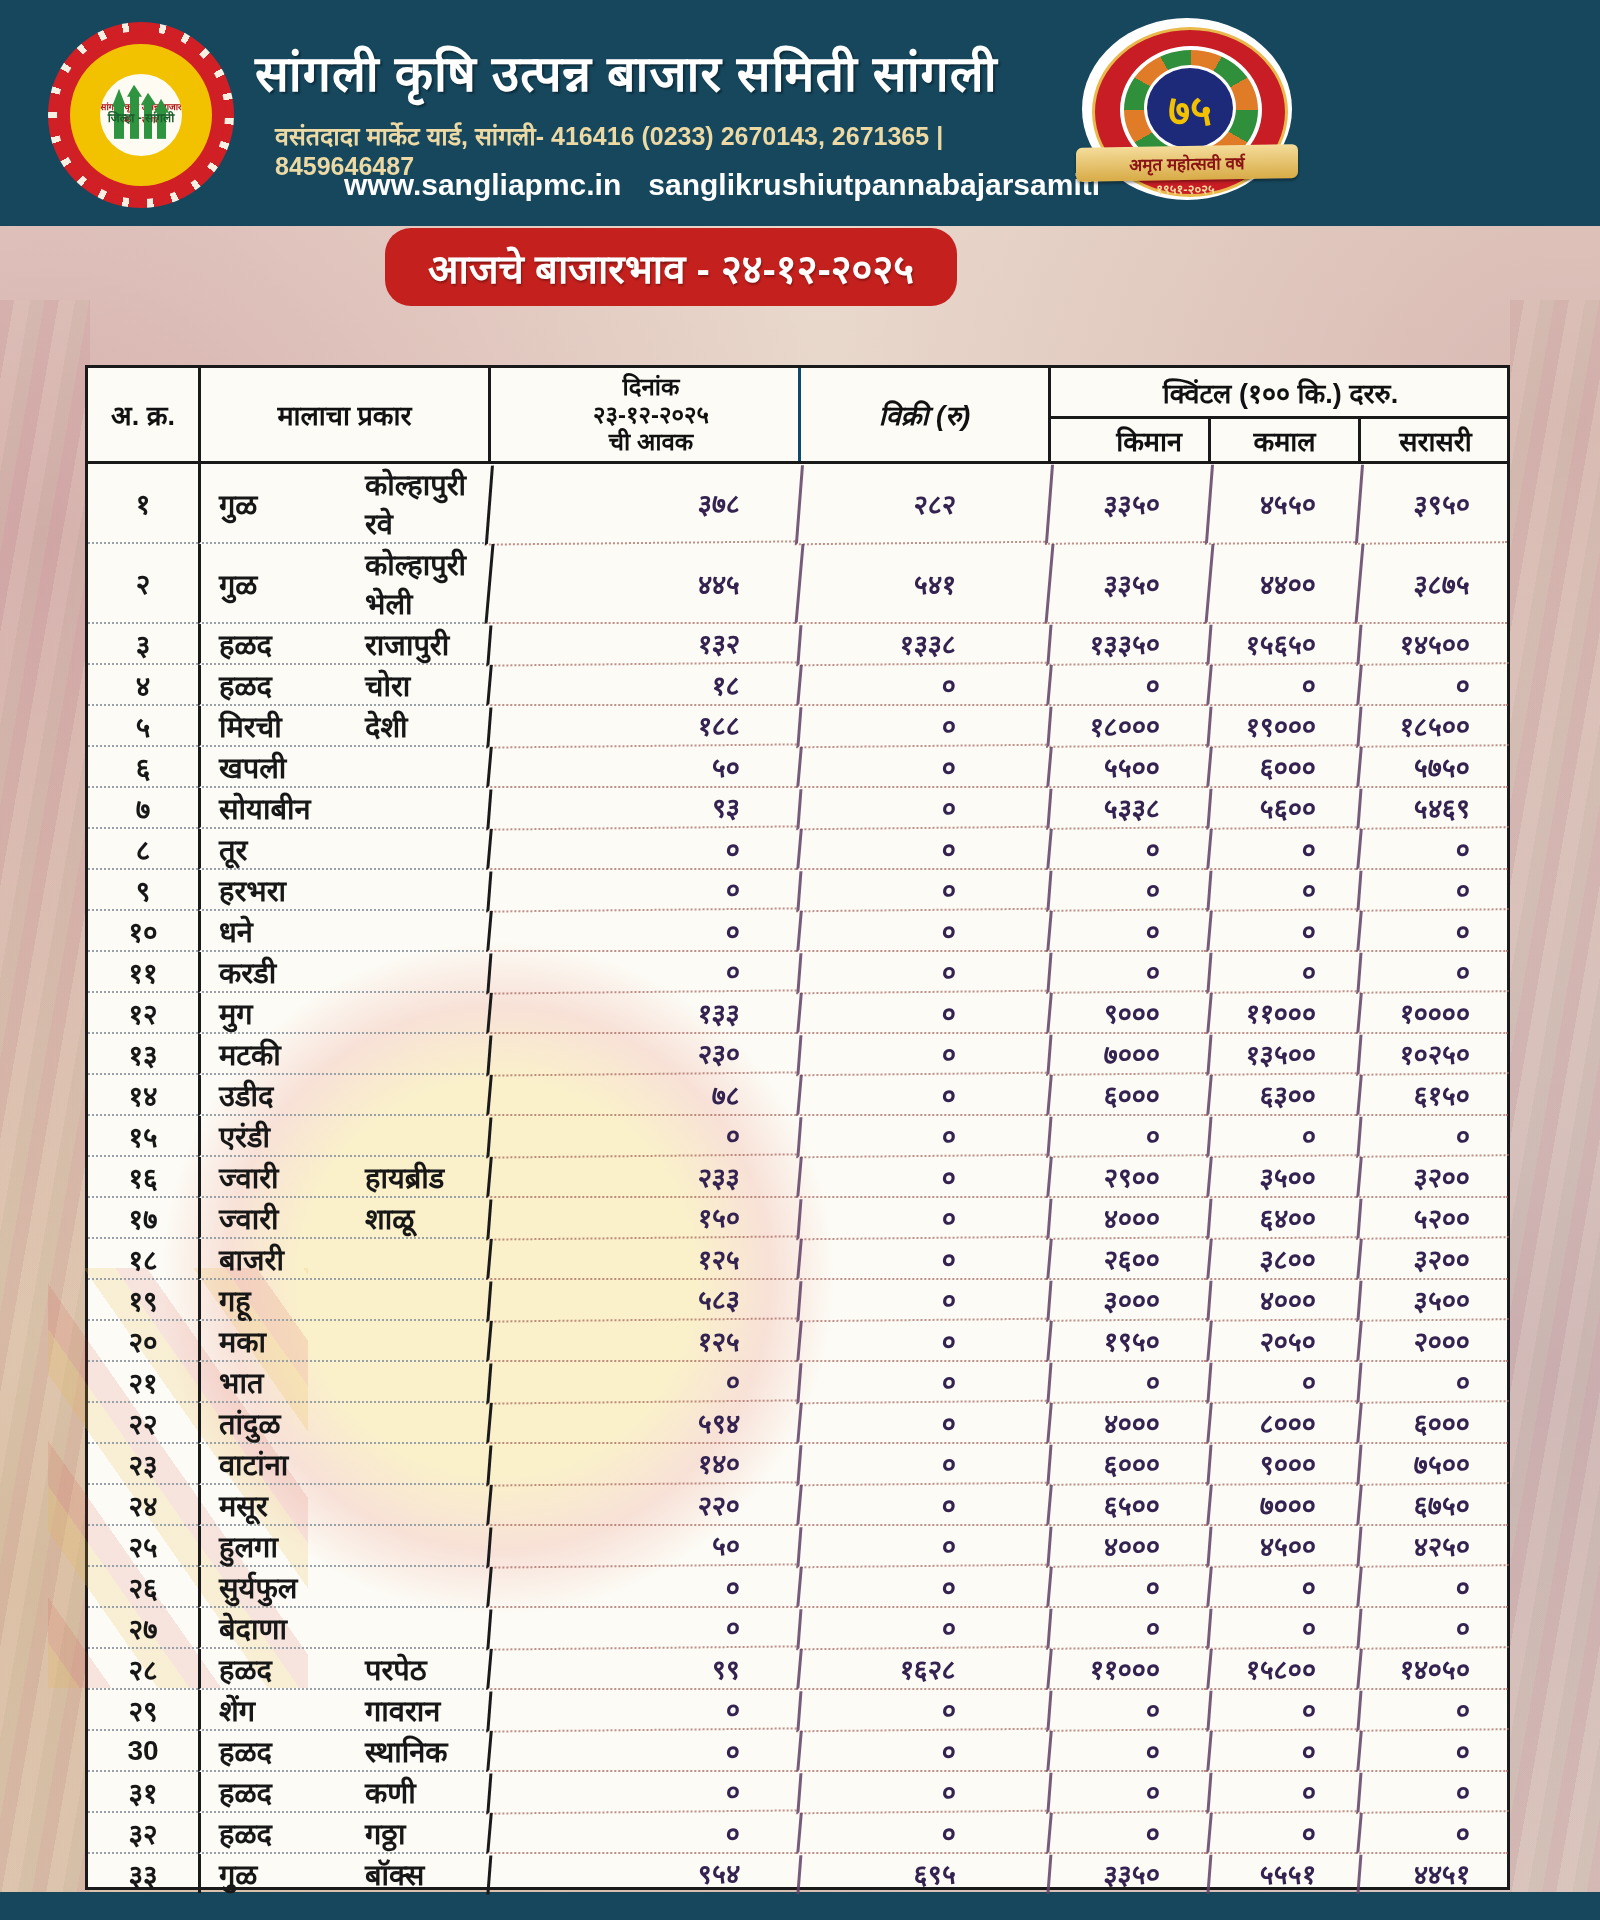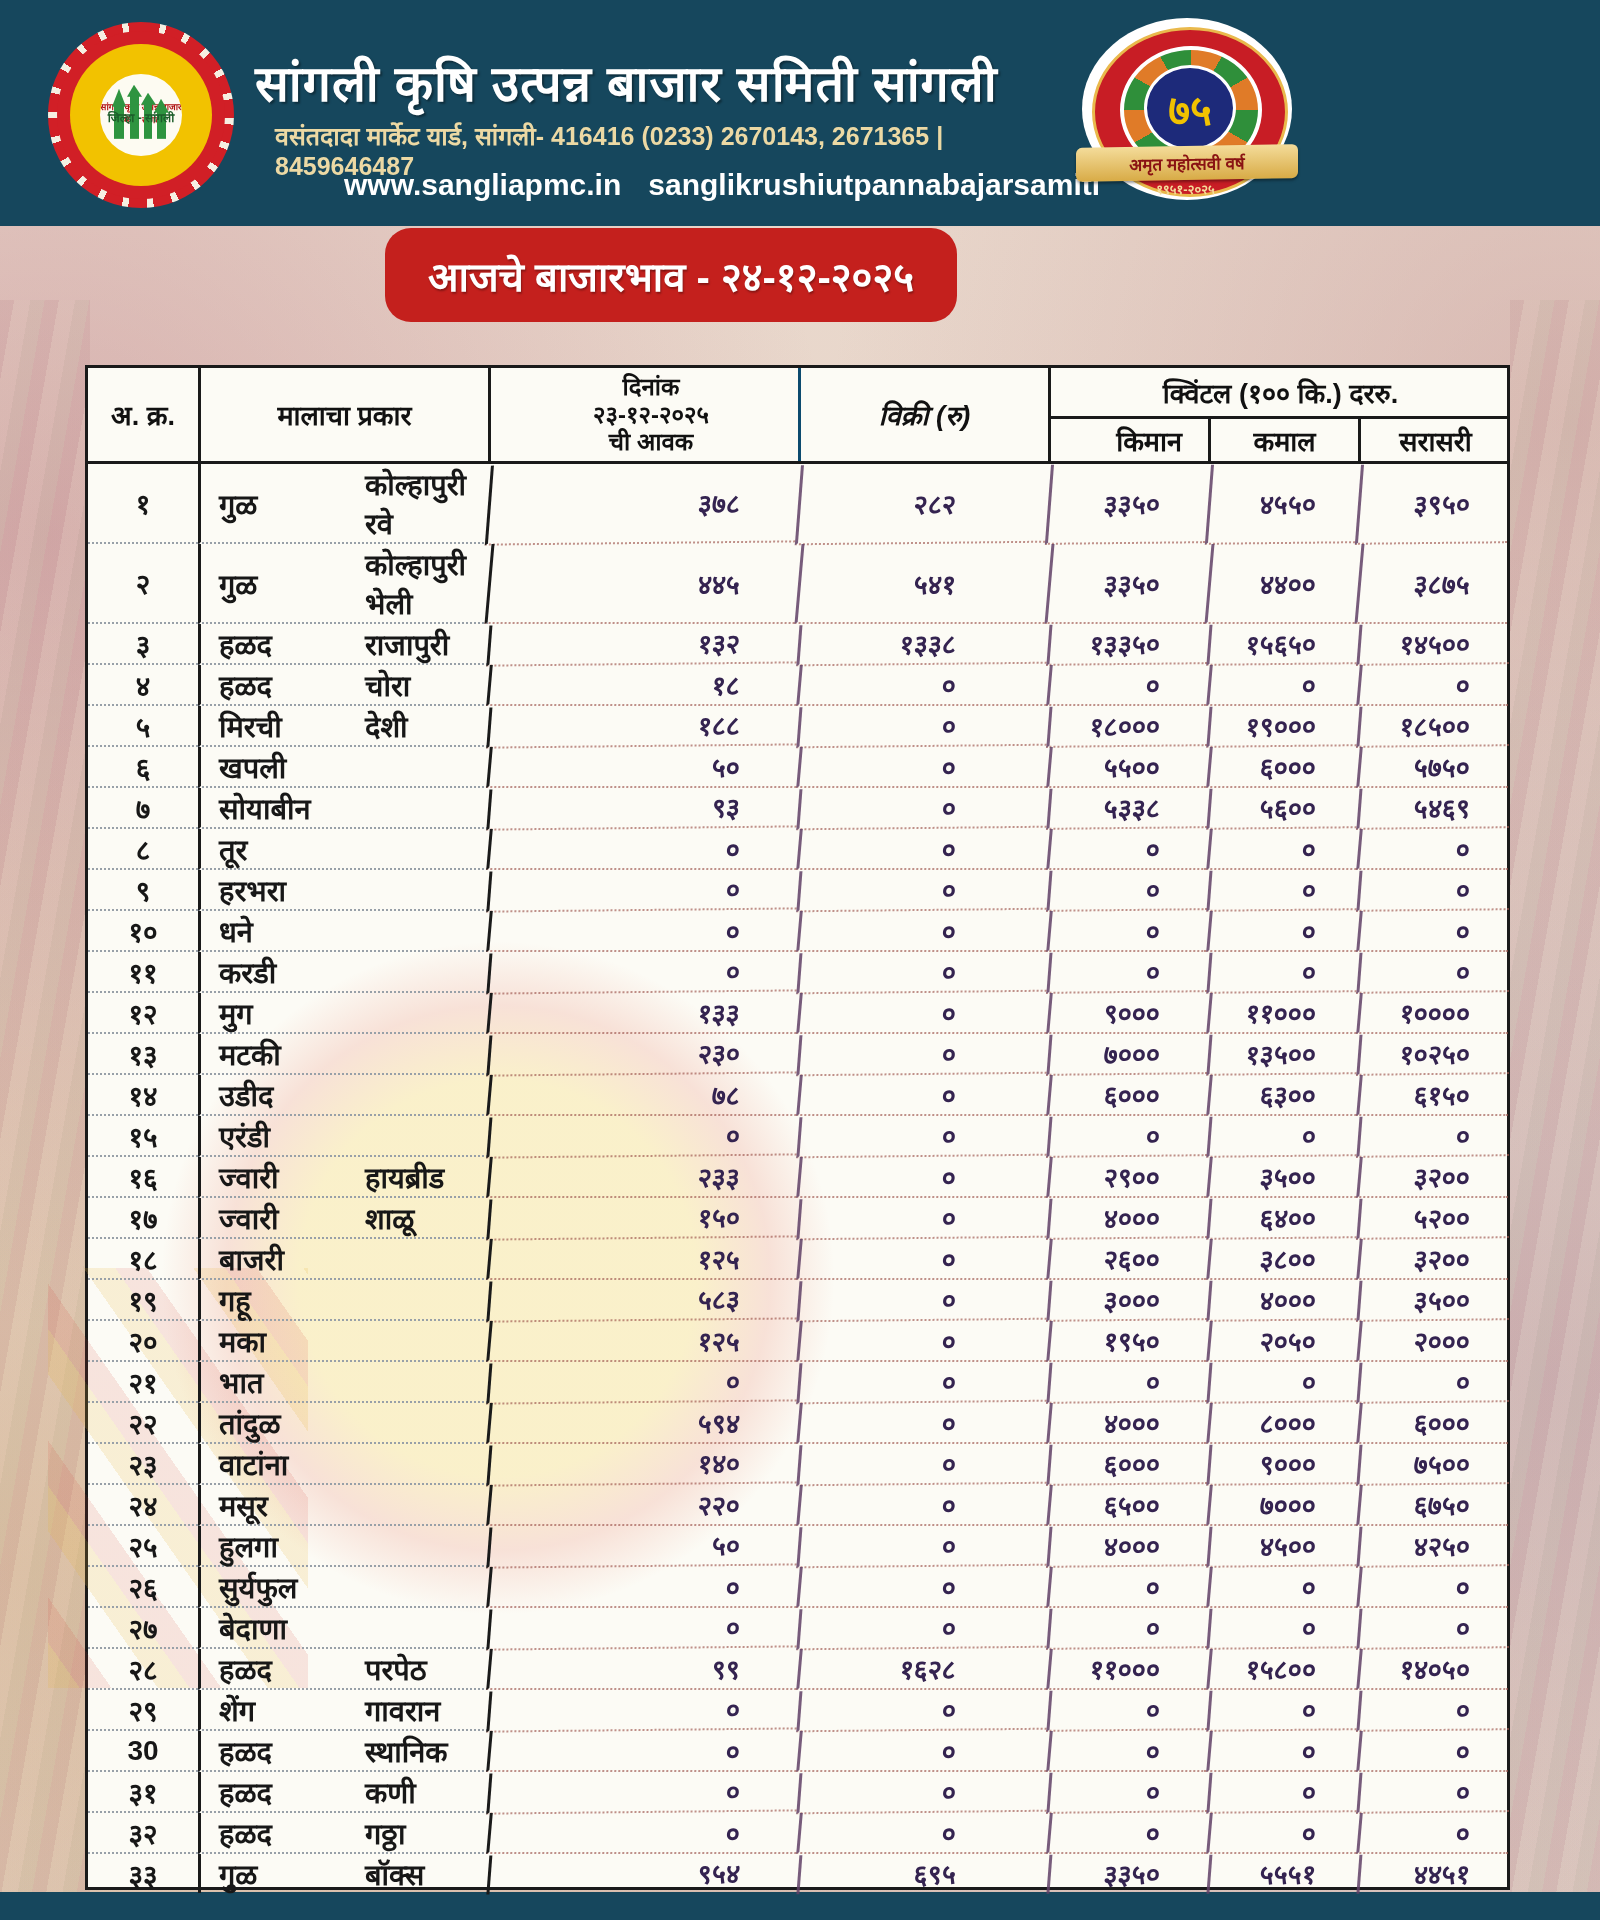--- a/index.html
+++ b/index.html
@@ -11,21 +11,21 @@
       radial-gradient(circle at 97% 72%, rgba(173,139,158,.38), transparent 40%),
       radial-gradient(circle at 2% 82%, rgba(209,168,118,.42), transparent 44%),
       radial-gradient(circle at 50% 96%, rgba(200,160,150,.35), transparent 40%),
       linear-gradient(#ead9cd,#e2cfc4);}
   .side-texture{position:absolute;top:300px;bottom:0;width:90px;opacity:.45;
     background:repeating-linear-gradient(100deg, rgba(160,90,100,.25) 0 14px, rgba(220,200,180,.25) 14px 30px, rgba(140,150,110,.2) 30px 44px);}
   .side-texture.left{left:0;} .side-texture.right{right:0;}
 
   
   .header{position:absolute;left:0;top:0;width:1600px;height:226px;background:#16475d;}
-  .org-title{position:absolute;left:255px;top:38px;width:800px;color:#fff;font-size:50px;font-weight:bold;letter-spacing:1px;text-shadow:2px 2px 2px rgba(0,0,0,.35);margin-top:10px;}
+  .org-title{position:absolute;left:255px;top:38px;width:800px;color:#fff;font-size:50px;font-weight:bold;letter-spacing:1px;text-shadow:2px 2px 2px rgba(0,0,0,.35);}
   .org-address{position:absolute;left:275px;top:118px;width:760px;color:#ecd9a4;font-size:25px;font-weight:bold;}
   .org-web{position:absolute;left:335px;top:168px;width:700px;color:#fff;font-size:30px;font-weight:bold;display:flex;align-items:center;gap:9px;}
   .icon-globe,.icon-fb,.icon-ig{display:inline-block;width:26px;height:26px;}
   
   .seal{position:absolute;left:48px;top:22px;width:186px;height:186px;border-radius:50%;
     background:repeating-conic-gradient(#d11f26 0deg 12deg,#f6efe2 12deg 16deg);}
   .seal-red{position:absolute;inset:9px;border-radius:50%;background:#d11f26;}
   .seal-yellow{position:absolute;inset:22px;border-radius:50%;background:#f2c200;}
   .seal-white{position:absolute;inset:52px;border-radius:50%;background:#fdfbf2;overflow:hidden;}
   .seal-top-text{position:absolute;top:26px;left:0;right:0;text-align:center;font-size:9px;font-weight:bold;color:#b01515;}
@@ -38,21 +38,21 @@
   .badge-flower{position:absolute;left:48px;top:28px;width:134px;height:120px;border-radius:50%;
     background:repeating-conic-gradient(#e07b28 0deg 30deg,#2f8f3a 30deg 60deg);border:4px solid #fff;}
   .badge-navy{position:absolute;left:72px;top:47px;width:86px;height:80px;border-radius:50%;background:#1d2a7a;border:3px solid #fff;
     display:flex;align-items:center;justify-content:center;color:#f2c200;font-size:42px;font-weight:bold;}
   .badge-ribbon{position:absolute;left:4px;top:128px;width:222px;height:34px;background:linear-gradient(#f4dc9a,#d8ab46);
     border-radius:6px;transform:skewY(-1deg);display:flex;align-items:center;justify-content:center;
     color:#8a1313;font-size:17px;font-weight:bold;box-shadow:0 2px 3px rgba(0,0,0,.4);}
   .badge-years{position:absolute;left:0;right:3px;top:162px;text-align:center;color:#f4dc9a;font-size:13px;font-weight:bold;}
 
   
-  .banner{position:absolute;left:385px;top:228px;width:572px;height:94px;background:#c4201d;border-radius:26px;
+  .banner{position:absolute;left:385px;top:228px;width:572px;height:78px;background:#c4201d;border-radius:26px;
     display:flex;align-items:center;justify-content:center;color:#fff;font-size:40px;font-weight:bold;text-shadow:1px 2px 2px rgba(0,0,0,.3);}
 
   
   .market-table{position:absolute;left:85px;top:365px;width:1425px;height:1525px;background:#fcfbf5;border:3px solid #1a1a1a;box-sizing:border-box;}
   .watermark{position:absolute;left:60px;top:560px;width:700px;height:700px;border-radius:50%;pointer-events:none;
     background:radial-gradient(circle, rgba(246,220,120,.34) 0 40%, rgba(225,90,60,.16) 55%, transparent 68%);}
   .watermark2{position:absolute;left:-40px;top:900px;width:260px;height:420px;pointer-events:none;opacity:.35;
     background:repeating-linear-gradient(55deg, rgba(230,180,60,.5) 0 26px, rgba(210,60,50,.35) 26px 52px, transparent 52px 90px);}
   .thead{display:grid;grid-template-columns:110px 290px 310px 250px 160px 150px 152px;grid-template-rows:48px 45px;border-bottom:3px solid #1a1a1a;position:relative;z-index:2;}
   .th{display:flex;align-items:center;justify-content:center;font-weight:bold;color:#111;font-size:27px;box-sizing:border-box;}

